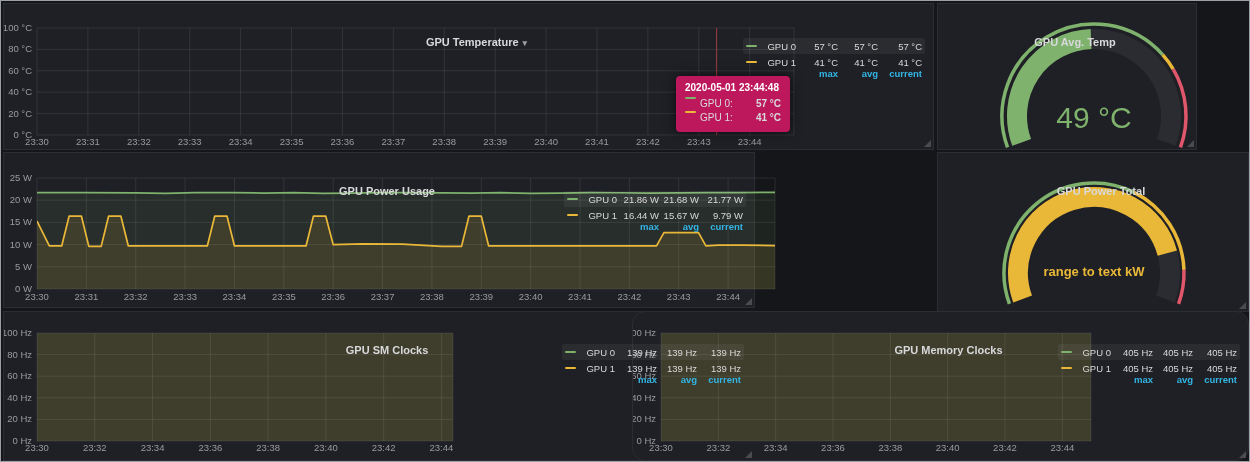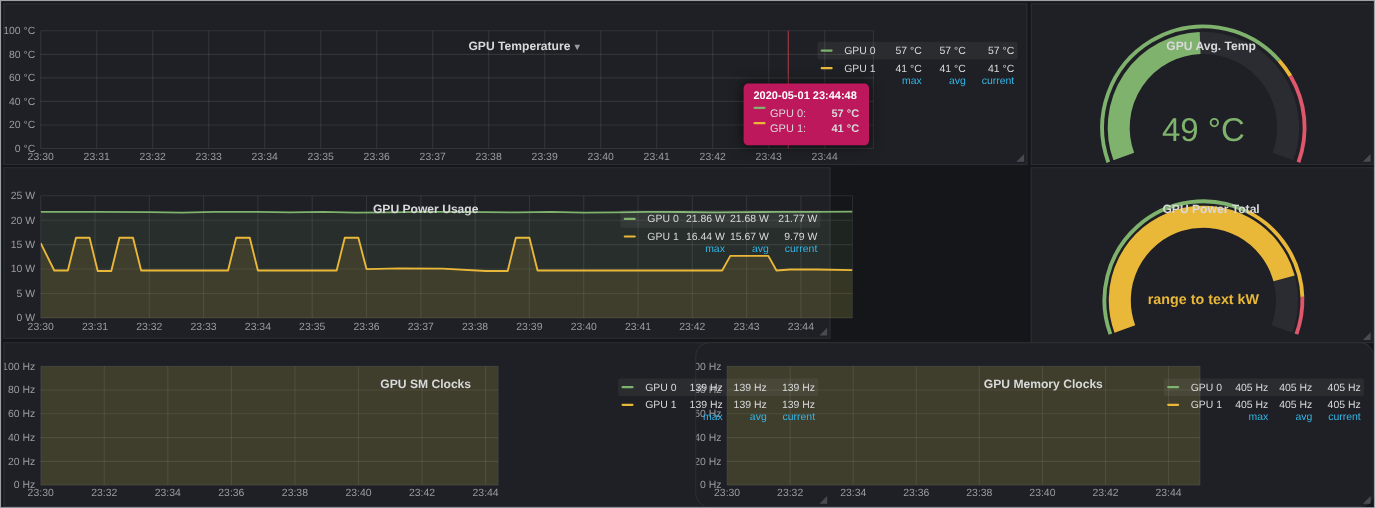--- a/index.html
+++ b/index.html
@@ -12,21 +12,21 @@
   .panel-title{
     position:absolute;top:3px;left:16px;right:0;text-align:center;z-index:4;
     font-size:11px;font-weight:700;color:#d8d9da;cursor:pointer;line-height:14px;margin-top:28px;
   }
   .caret{color:#9a9ba0;font-size:9px;margin-left:4px;}
   svg.chart{position:absolute;left:0;top:0;z-index:1;}
   .legend{position:absolute;z-index:3;font-size:9.5px;color:#d8d9da;}
   .lrow{display:grid;grid-template-columns:50px 42px 40px 44px;align-items:center;height:16px;padding:0 3px;border-radius:2px;}
   .lrow.hl{background:rgba(255,255,255,0.055);}
   .lhead{height:14px;}
-  .lhead .lval{color:#33B5E5;font-weight:400;margin-top:44px;}
+  .lhead .lval{color:#33B5E5;font-weight:700;margin-top:44px;}
   .lname{display:flex;align-items:center;white-space:nowrap;cursor:pointer;justify-content:space-between;}
   .lval{text-align:right;white-space:nowrap;}
   .dash{display:inline-block;width:11px;height:2px;margin-right:5px;border-radius:1px;flex:0 0 auto;}
   .tooltip{
     position:absolute;left:672px;top:72px;z-index:6;background:#be185d;border-radius:4px;
     padding:6px 9px 7px 9px;font-size:10px;color:#d8d9da;box-shadow:0 0 12px rgba(0,0,0,0.6);
     min-width:96px;
   }
   .tooltip-header{font-weight:700;color:#ffffff;margin-bottom:4px;white-space:nowrap;}
   .trow{display:flex;align-items:flex-start;line-height:14px;white-space:nowrap;}
@@ -133,21 +133,21 @@
       </div>
       <div class="trow">
         <span class="dash" style="background:#EAB839;"></span>
         <span>GPU 1:</span>
         <span class="tval">41 °C</span>
       </div>
     </div>
     <div class="rsz"></div>
   </div>
 
-  <div class="panel" style="left:936px;top:2px;width:312px;height:147px;">
+  <div class="panel" style="left:936px;top:2px;width:260px;height:147px;">
     <div class="panel-title">
       <span>GPU Avg. Temp</span>
     </div>
     <svg class="chart" id="svg-gauge-temp" width="310" height="145" viewBox="0 0 310 145">
         <path d="M 83.64 138.34 A 77 77 0 1 1 228.36 138.34" stroke="#2b2c31" stroke-width="20" fill="none"></path>
         <path d="M 83.64 138.34 A 77 77 0 0 1 153.04 35.06" stroke="#7EB26D" stroke-width="20" fill="none"></path>
         <path d="M 69.55 143.47 A 92 92 0 0 1 224.80 50.92" stroke="#7EB26D" stroke-width="3.5" fill="none"></path>
         <path d="M 224.80 50.92 A 92 92 0 0 1 235.19 65.17" stroke="#EAB839" stroke-width="3.5" fill="none"></path>
         <path d="M 235.19 65.17 A 92 92 0 0 1 242.45 143.47" stroke="#E0566B" stroke-width="3.5" fill="none"></path>
         <text x="156" y="124" fill="#7EB26D" font-size="30" font-weight="400" text-anchor="middle" font-family="Liberation Sans, sans-serif">49 °C</text>

